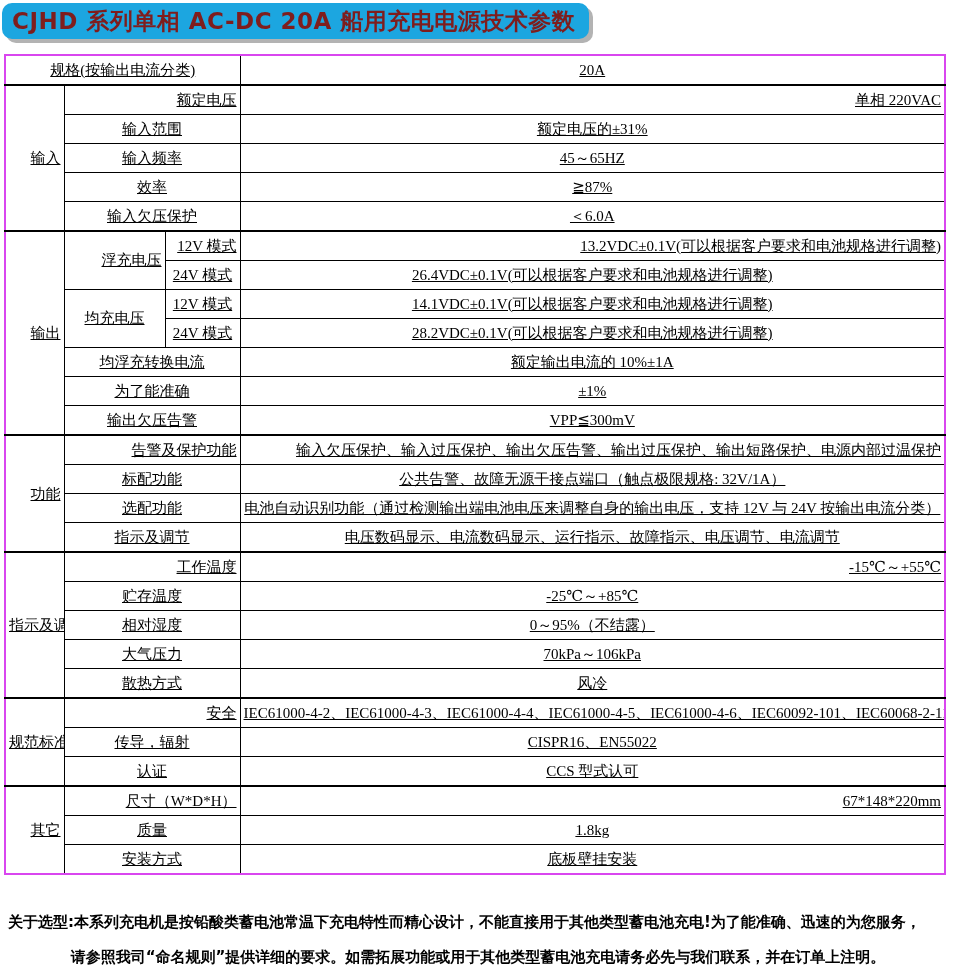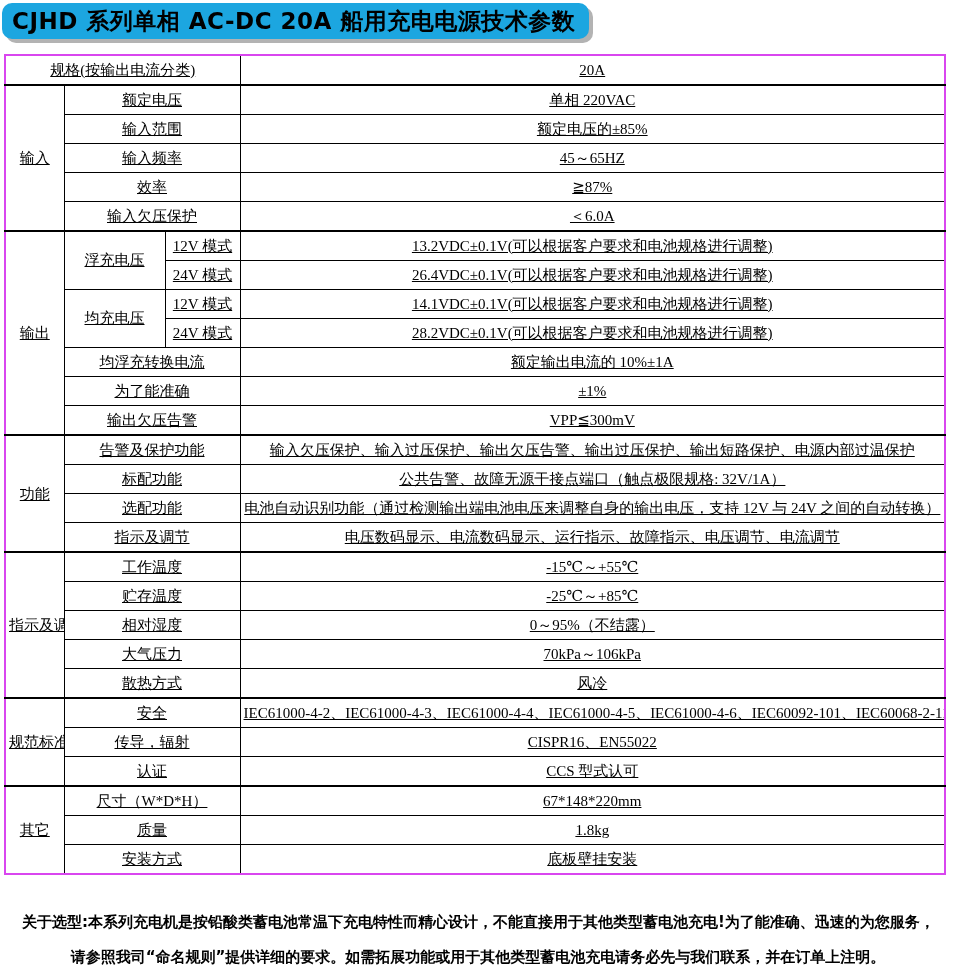--- a/index.html
+++ b/index.html
@@ -7,21 +7,21 @@
     width:956px;height:969px;
     font-family:"Liberation Serif","DejaVu Serif",serif;
     color:#000;
     position:relative;
   }
   
   .banner{
     display:inline-block;
     margin:3px 0 0 2px;
     background:#1ca6e0;
-    color:#000000;
+    color:#7f1d1d;
     font-family:"DejaVu Sans","Liberation Sans",sans-serif;
     font-weight:bold;
     font-size:23px;
     line-height:36px;
     padding:0 14px 0 10px;
     border-radius:10px;
     box-shadow:4px 4px 0 #b3b3b3;
     letter-spacing:0.5px;
   }
   
@@ -40,39 +40,39 @@
   table.spec td{
     border:1px solid #000;
     height:28px;
     font-size:15px;
     text-align:center;
     vertical-align:middle;
     padding:0 3px;
     white-space:nowrap;
     overflow:hidden;
   }
-  tr.sec td{border-top-width:2px;}
+  tr.sec td{border-top-width:2px;text-align:right;}
   td.grp{
     white-space:normal;
     line-height:22px;
     padding:0 6px;
   }
   td.left{text-align:left;padding-left:5px;}
   td.small{font-size:12.5px;}
   td.sm{font-size:14px;}
   
   .footer{
     margin-top:30px;
     font-family:"DejaVu Sans","Liberation Sans",sans-serif;
     font-weight:bold;
     font-size:15px;
     line-height:35px;
     white-space:nowrap;
   }
-  .footer .l1{margin-left:22px;}
+  .footer .l1{margin-left:8px;}
   .footer .l2{text-align:center;}
 </style>
 </head>
 <body>
 
 
 
 <div class="banner">
   <span>CJHD 系列单相 AC-DC 20A 船用充电电源技术参数</span>
 </div>
@@ -91,21 +91,21 @@
     <td>20A</td>
   </tr>
 
   <tr class="sec">
     <td class="grp" rowspan="5">输入</td>
     <td colspan="2">额定电压</td>
     <td>单相 220VAC</td>
   </tr>
   <tr>
     <td colspan="2">输入范围</td>
-    <td>额定电压的±85%</td>
+    <td>额定电压的±31%</td>
   </tr>
   <tr>
     <td colspan="2">输入频率</td>
     <td>45～65HZ</td>
   </tr>
   <tr>
     <td colspan="2">效率</td>
     <td>≧87%</td>
   </tr>
   <tr>
@@ -149,21 +149,21 @@
     <td class="grp" rowspan="4">功能</td>
     <td colspan="2">告警及保护功能</td>
     <td class="sm">输入欠压保护、输入过压保护、输出欠压告警、输出过压保护、输出短路保护、电源内部过温保护</td>
   </tr>
   <tr>
     <td colspan="2">标配功能</td>
     <td class="left">公共告警、故障无源干接点端口（触点极限规格: 32V/1A）</td>
   </tr>
   <tr>
     <td colspan="2">选配功能</td>
-    <td class="left sm">电池自动识别功能（通过检测输出端电池电压来调整自身的输出电压，支持 12V 与 24V 之间的自动转换）</td>
+    <td class="left sm">电池自动识别功能（通过检测输出端电池电压来调整自身的输出电压，支持 12V 与 24V 按输出电流分类）</td>
   </tr>
   <tr>
     <td colspan="2">指示及调节</td>
     <td>电压数码显示、电流数码显示、运行指示、故障指示、电压调节、电流调节</td>
   </tr>
 
   <tr class="sec">
     <td class="grp" rowspan="5">指示及调节</td>
     <td colspan="2">工作温度</td>
     <td>-15℃～+55℃</td>

